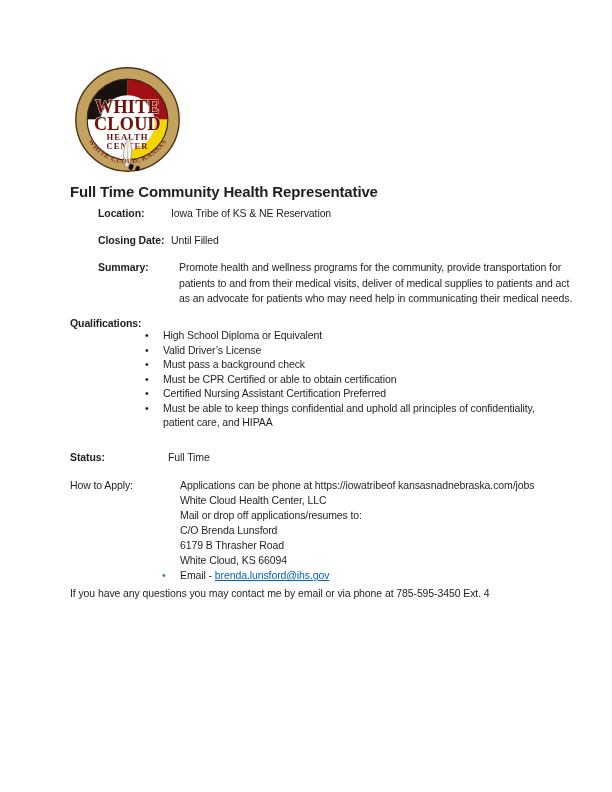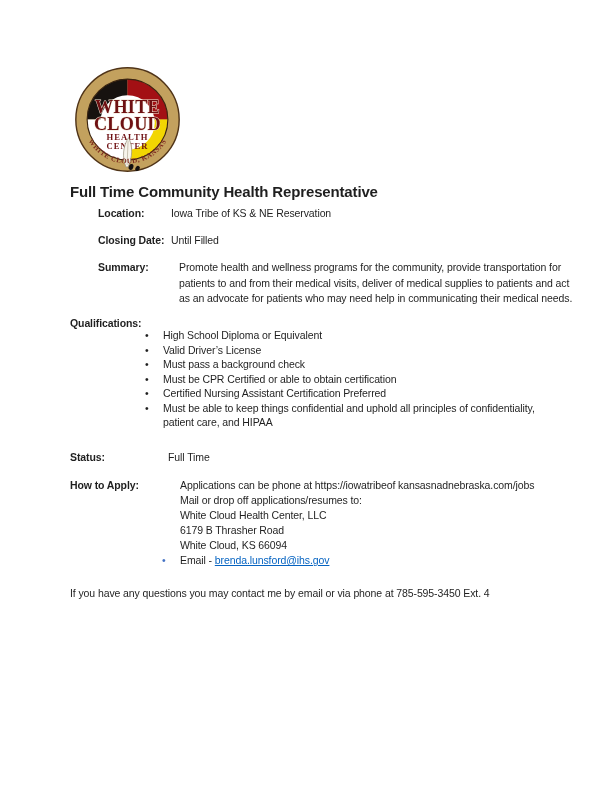--- a/index.html
+++ b/index.html
@@ -15,21 +15,21 @@
     overflow: hidden;
   }
   #logo { position: absolute; left: 74px; top: 66px; width: 107px; height: 107px; }
   #title {
     position: absolute; left: 70px; top: 184px;
     font-weight: bold; font-size: 15px; letter-spacing: -0.15px; line-height: 15px;
   }
   .row { position: absolute; left: 70px; display: flex; align-items: flex-start; line-height: 15px; }
   .lblA { flex: 0 0 73px; font-weight: bold; margin-left: 28px; }
   .lblB { flex: 0 0 98px; font-weight: bold; }
-  .lblC { flex: 0 0 110px; font-weight: bold; }
+  .lblC { flex: 0 0 110px; font-weight: normal; }
   #row-location { top: 206px; }
   #row-closing  { top: 233px; }
   #row-summary  { top: 260px; line-height: 15.5px; }
   #summary-text { width: 403px; margin-left: 8px; }
   #qual-label { position: absolute; left: 70px; top: 316px; font-weight: bold; line-height: 15px; }
   #qual-list { position: absolute; left: 70px; top: 328px; width: 478px; margin: 0; padding: 0; list-style: none; }
   #qual-list li { position: relative; padding-left: 93px; line-height: 14.5px; }
   #qual-list .bullet { position: absolute; left: 75px; top: 0; }
   #row-status { top: 450px; }
   #row-apply  { top: 478px; }
@@ -120,22 +120,23 @@
 
   <div class="row" id="row-status">
     <span class="lblB">Status:</span>
     <span>Full Time</span>
   </div>
 
   <div class="row" id="row-apply">
     <span class="lblC">How to Apply:</span>
     <div class="apply-lines">
       <div class="apply-line">Applications can be phone at https://iowatribeof kansasnadnebraska.com/jobs</div>
+      <div class="apply-line">White Cloud Health Center, LLC</div>
       <div class="apply-line">Mail or drop off applications/resumes to:</div>
-      <div class="apply-line">White Cloud Health Center, LLC</div>
+      <div class="apply-line">C/O Brenda Lunsford</div>
       <div class="apply-line">6179 B Thrasher Road</div>
       <div class="apply-line">White Cloud, KS 66094</div>
       <div class="apply-line" id="email-line">
         <span id="email-bullet">•</span>
         <span>Email - </span><a class="email" href="#">brenda.lunsford@ihs.gov</a>
       </div>
     </div>
   </div>
 
   <div id="footer">If you have any questions you may contact me by email or via phone at 785-595-3450 Ext. 4</div>

